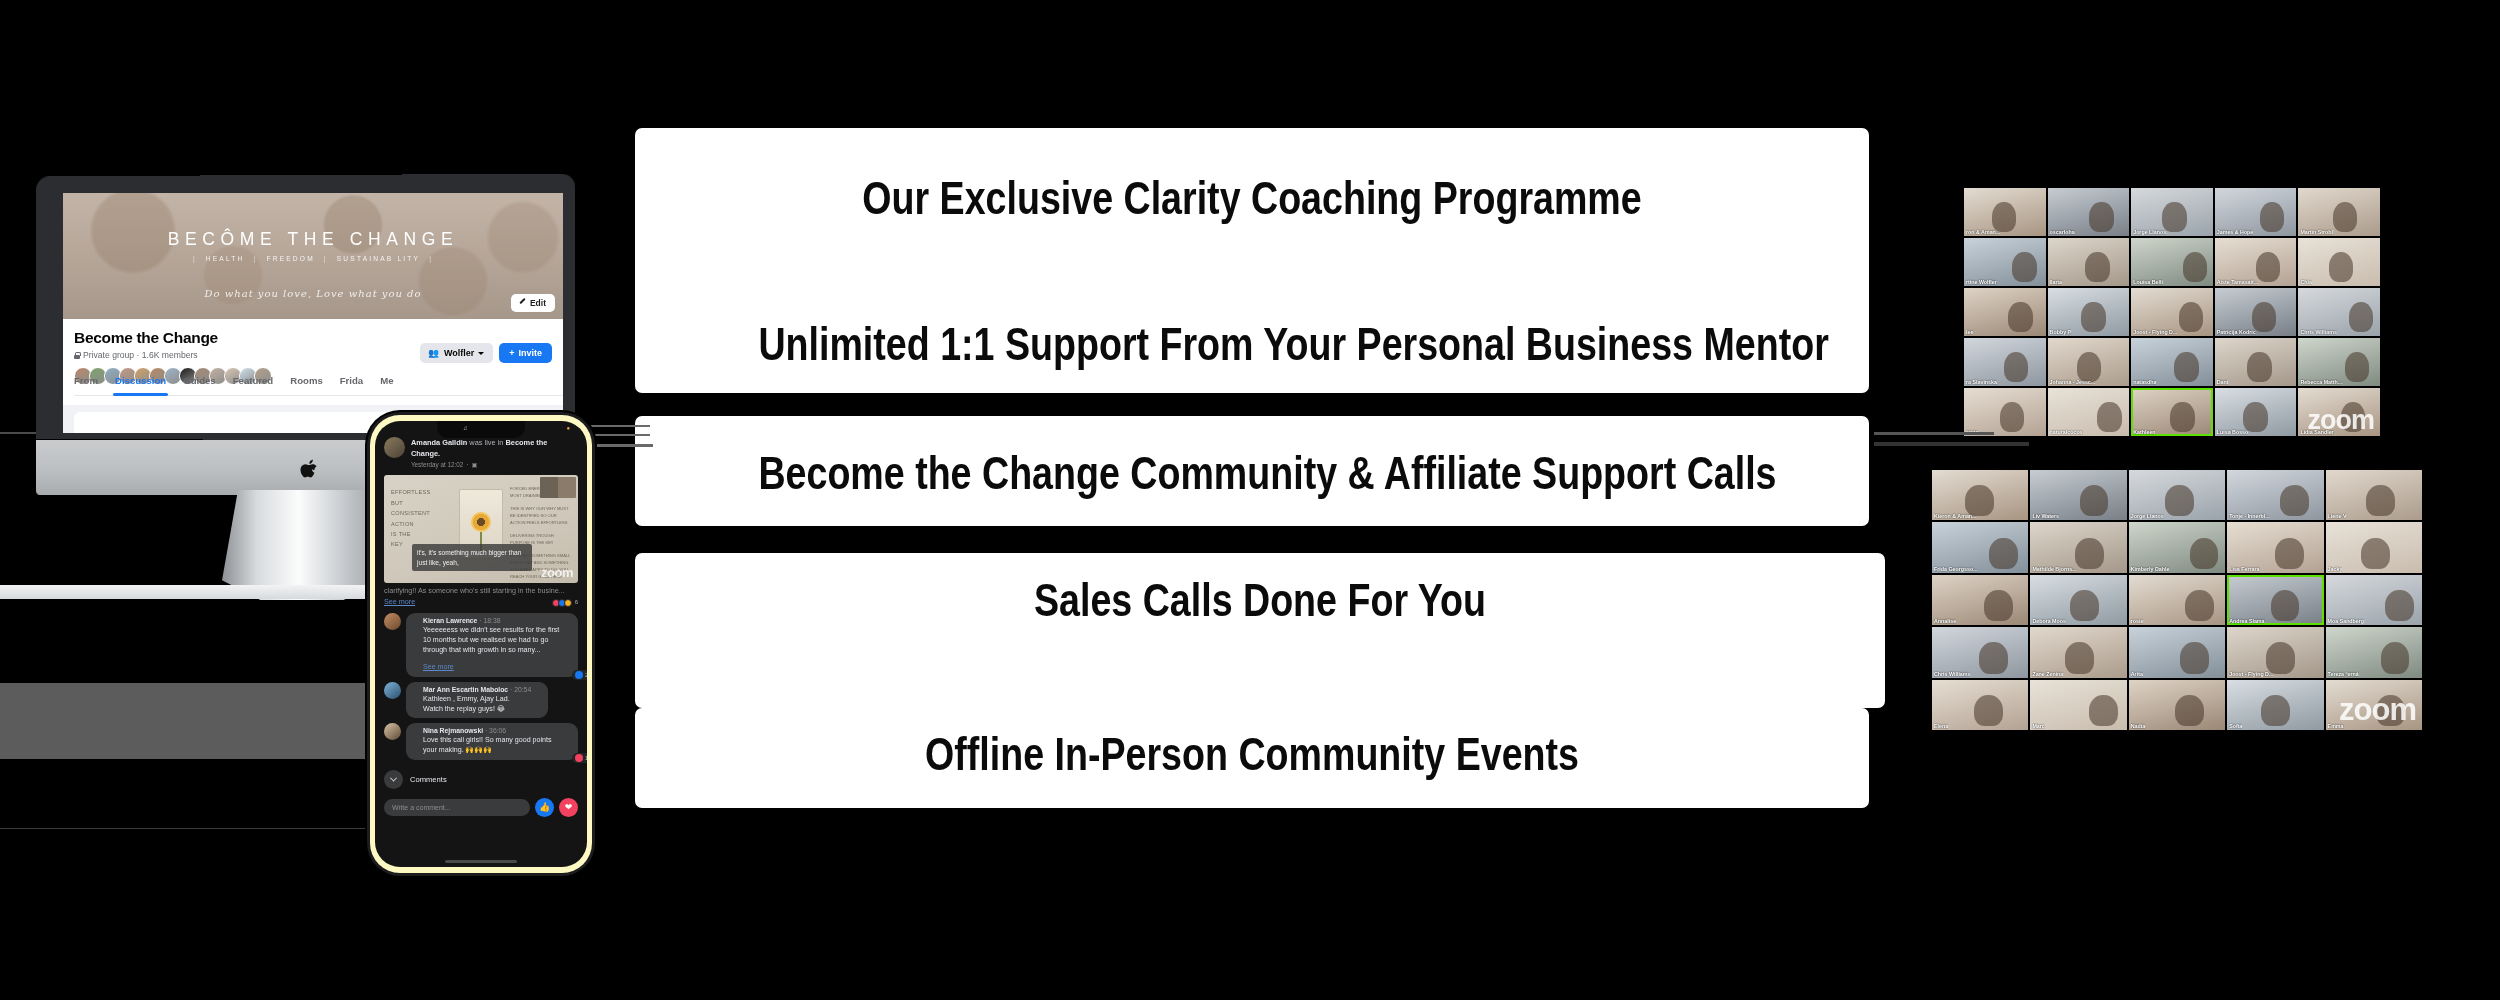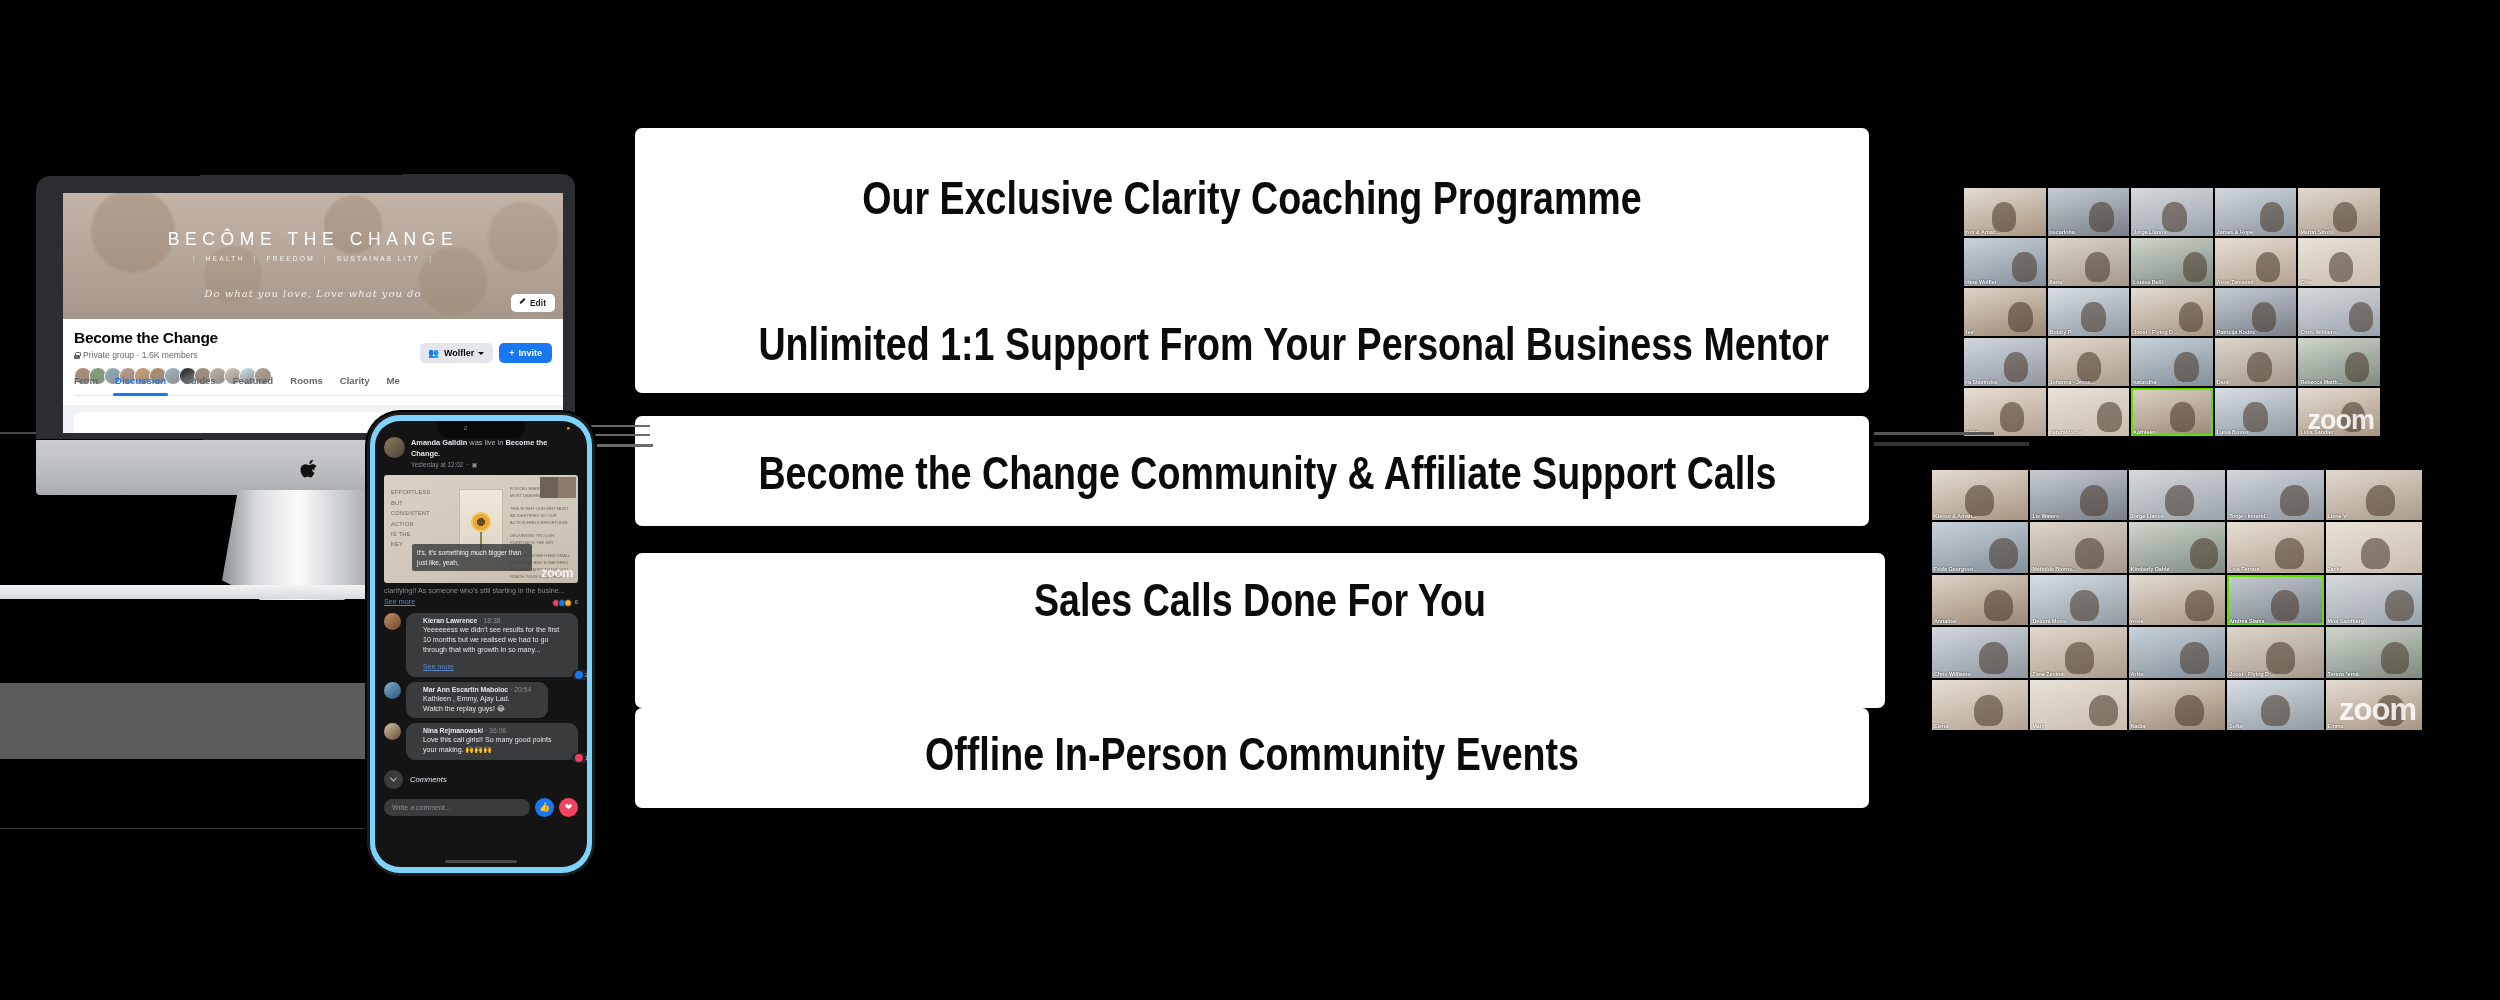--- a/index.html
+++ b/index.html
@@ -118,21 +118,21 @@
   #imac-foot {
     position:absolute; left:0px; top:425px; width:393px; height:14px;
     background:linear-gradient(180deg,#f2f3f4,#d7dadd);
   }
   .thin-line { position:absolute; background:#3a3a3a; height:1px; z-index:15; }
   .gray-bar { position:absolute; background:#5c5c5c; z-index:10; }
 
   
   #phone {
     position:absolute; left:370px; top:415px; width:222px; height:458px;
-    background:#7dd3fc; border-radius:30px; z-index:40;
+    background:#fef9c3; border-radius:30px; z-index:40;
     box-shadow:0 0 0 3px #1c1c1e, 0 0 0 5px #000;
   }
   #phone-screen {
     position:absolute; left:5px; top:6px; right:5px; bottom:6px;
     background:#141414; border-radius:25px; overflow:hidden;
   }
   #notch {
     position:absolute; left:50%; transform:translateX(-50%); top:0;
     width:88px; height:17px; background:#0a0a0a; border-radius:0 0 11px 11px; z-index:5;
   }
@@ -184,21 +184,21 @@
   .comment { display:flex; gap:5px; padding:5px 9px 0 9px; }
   .c-av { width:17px;height:17px;border-radius:50%;flex:none; }
   .c-bub { background:#3a3b3c; border-radius:9px; padding:4px 17px; position:relative; }
   .c-name { font-size:6.8px; font-weight:700; color:#e4e6eb; }
   .c-name span { font-weight:400; color:#8a8d91; }
   .c-body { font-size:7.1px; color:#e4e6eb; line-height:1.42; margin-top:1px; }
   .c-badge { position:absolute; right:-13px; bottom:-3px; background:#242526;
     border-radius:8px; padding:1px 3px; font-size:5.6px; color:#b0b3b8;
     display:flex; align-items:center; gap:1.5px; }
   .bdot { width:8px;height:8px;border-radius:50%; }
-  #comments-row { display:flex; align-items:center; gap:7px; padding:10px 9px 0 9px;font-style:italic; }
+  #comments-row { display:flex; align-items:center; gap:7px; padding:10px 9px 0 9px; }
   #chev { width:19px;height:19px;border-radius:50%;background:#3a3b3c;
     display:flex;align-items:center;justify-content:center; }
   #chev i { display:block;width:5px;height:5px;border-right:1.3px solid #d5d7db;
     border-bottom:1.3px solid #d5d7db;transform:rotate(45deg) translate(-1px,-1px); }
   #comments-lbl { font-size:7.6px; color:#e4e6eb; }
   #cbar { display:flex; align-items:center; gap:5px; padding:9px 9px 0 9px; }
   #cinput { flex:1; background:#3a3b3c; border-radius:11px; padding:5px 8px;
     font-size:7px; color:#8a8d91; }
   .fab { width:19px;height:19px;border-radius:50%;display:flex;align-items:center;
     justify-content:center;font-size:9px;color:#fff;flex:none; }
@@ -278,21 +278,21 @@
         <span>Invite</span>
       </div>
     </div>
 
     <div id="fb-tabs">
         <div class="tab">From</div>
         <div class="tab active">Discussion</div>
         <div class="tab">Guides</div>
         <div class="tab">Featured</div>
         <div class="tab">Rooms</div>
-        <div class="tab">Clarity</div>
+        <div class="tab">Frida</div>
         <div class="tab">Me</div>
       </div>
 
     <div id="fb-feed">
       <div class="comp"></div>
     </div>
   </div>
 
   <div id="imac-neck"></div>
   <svg id="apple-logo" viewBox="0 0 24 28">

